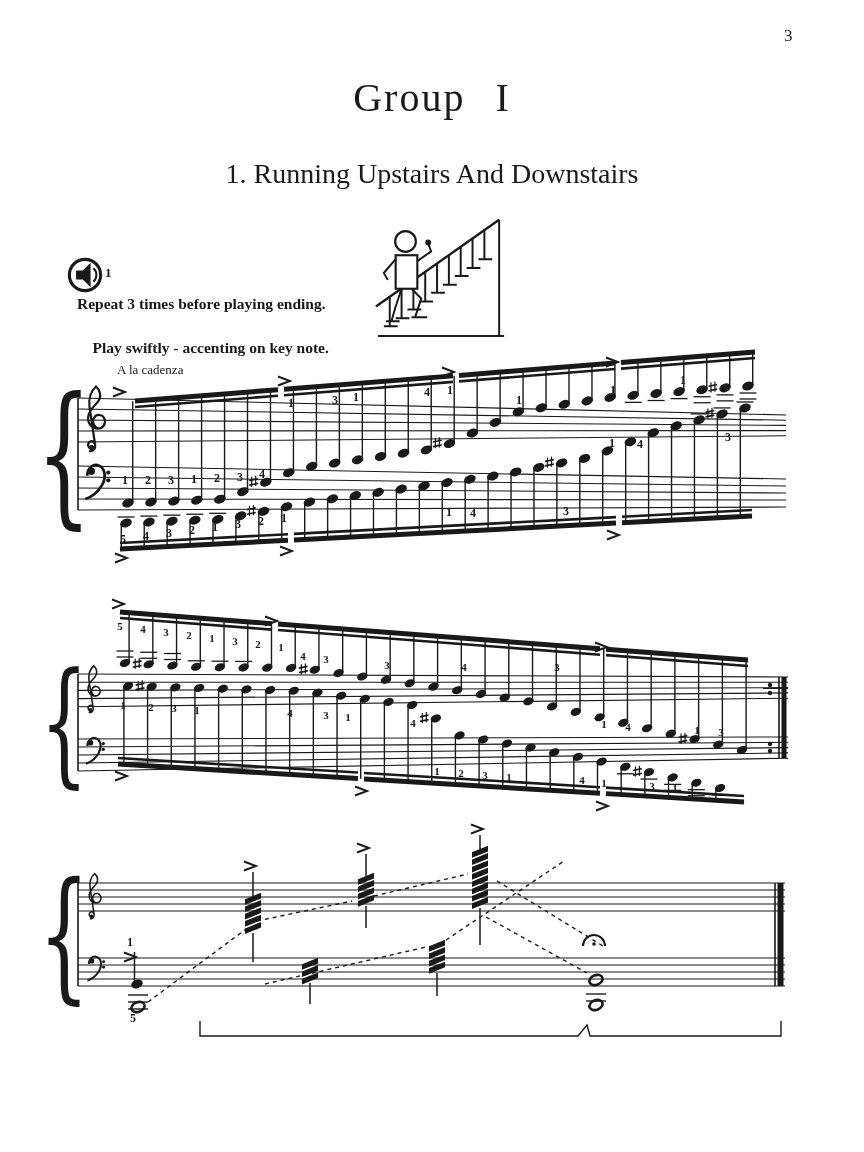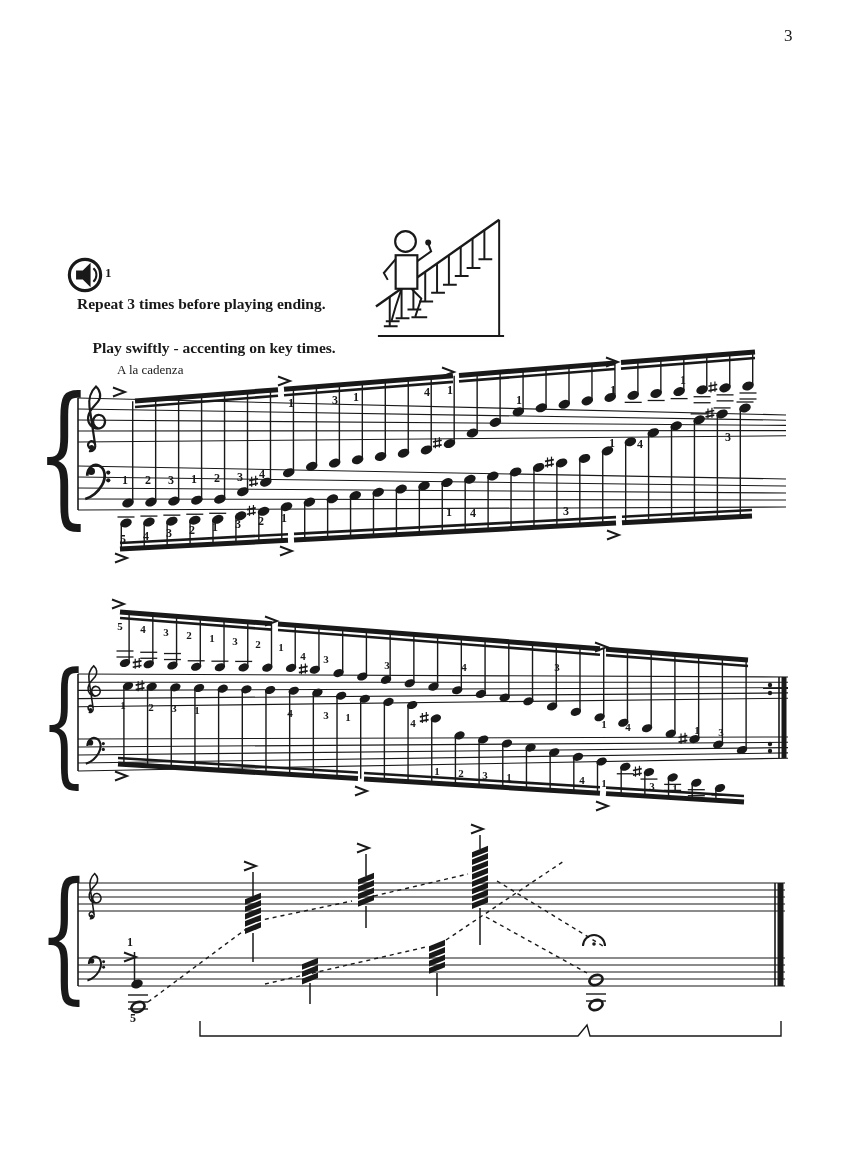--- a/index.html
+++ b/index.html
@@ -14,32 +14,34 @@
   .tempo{left:117px;top:362px;font-size:13px;}
   .abs{position:absolute;}
   svg{display:block;}
 </style>
 </head>
 <body>
 
 <div class="page">
 
   <div class="t page-number">3</div>
+  <div class="t title">Group I</div>
+  <div class="t subtitle">1. Running Upstairs And Downstairs</div>
 
   <div class="abs" style="left:66px;top:256px;width:38px;height:38px;">
     <svg width="38" height="38" viewBox="0 0 34 34">
       <circle cx="17" cy="17" r="14" fill="none" stroke="#191919" stroke-width="2.8"></circle>
       <polygon points="9,13 15,13 22,6 22,28 15,21 9,21" fill="#191919"></polygon>
       <path d="M24.5 11 A 8 8 0 0 1 24.5 23" fill="none" stroke="#191919" stroke-width="1.8"></path>
     </svg>
   </div>
   <div class="t track">1</div>
 
   <div class="t instr"><span>Repeat 3 times before playing ending.</span><br>
-    <span>Play swiftly - accenting on key times.</span></div>
+    <span>Play swiftly - accenting on key note.</span></div>
 
   <div class="t tempo">A la cadenza</div>
 
   <div class="abs" style="left:372px;top:202px;">
     <svg width="138" height="140" viewBox="0 0 140 142">
       <g stroke="#191919" stroke-width="2" fill="none">
         <path d="M6 136 H134"></path>
         <path d="M129 18 V136"></path>
         <path d="M4 106 L129 18" stroke-width="2.4"></path>
         <path d="M18 96 V126 M12 126 H26"></path>

